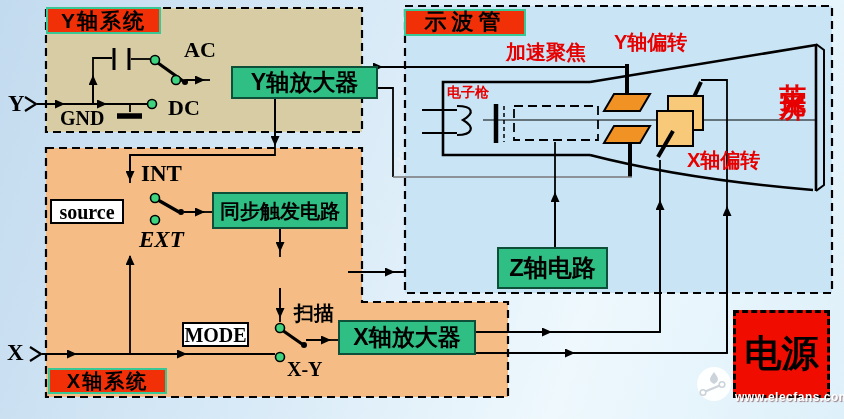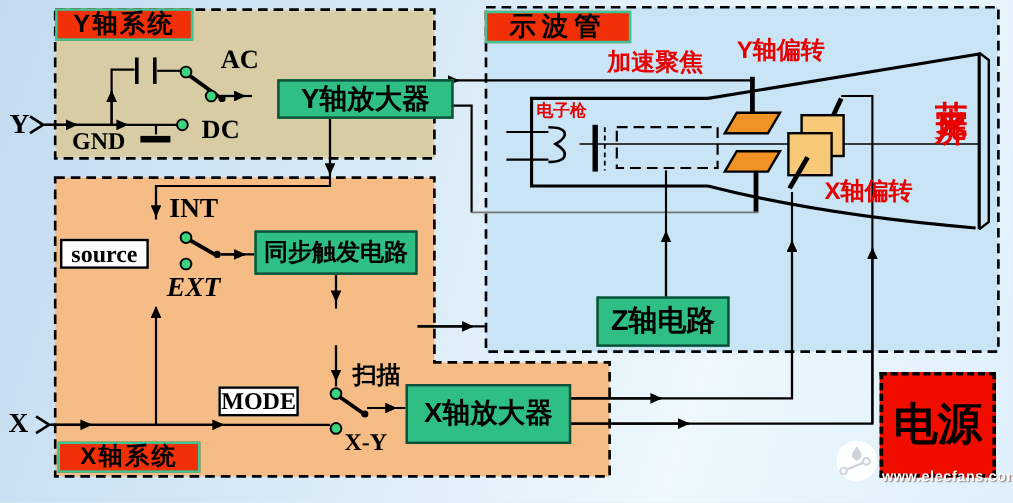--- a/index.html
+++ b/index.html
@@ -160,21 +160,21 @@
   <div class="lbl greenbox" style="left:210px;top:66px;width:147px;height:33px;font-size:23px;margin-left:21px;">Y轴放大器</div>
 
   <div class="lbl whitetag" style="left:50px;top:199px;width:74px;height:25px;font-size:20px;">source</div>
   <div class="lbl serif" style="left:141px;top:161px;font-size:23px;">INT</div>
   <div class="lbl serif" style="left:139px;top:227px;font-size:23px;font-style:italic;">EXT</div>
   <div class="lbl greenbox" style="left:212px;top:192px;width:136px;height:37px;font-size:20px;">同步触发电路</div>
   <div class="lbl whitetag" style="left:182px;top:322px;width:67px;height:25px;font-size:20px;text-align:center;">MODE</div>
   <div class="lbl" style="left:294px;top:302px;font-size:20px;">扫描</div>
   <div class="lbl serif" style="left:287px;top:358px;font-size:20px;">X-Y</div>
   <div class="lbl serif" style="left:7px;top:340px;font-size:23px;">X</div>
-  <div class="lbl greenbox" style="left:338px;top:320px;width:138px;height:50px;font-size:23px;">X轴放大器</div>
+  <div class="lbl greenbox" style="left:338px;top:320px;width:138px;height:35px;font-size:23px;">X轴放大器</div>
   <div class="lbl redtag" style="left:48px;top:368px;width:119px;height:26px;font-size:20px;">X轴系统</div>
 
   <div class="lbl redtag" style="left:404px;top:9px;width:122px;height:27px;font-size:22px;letter-spacing:5px;">示波管</div>
   <div class="lbl redtext" style="left:506px;top:41px;font-size:20px;">加速聚焦</div>
   <div class="lbl redtext" style="left:614px;top:31px;font-size:20px;">Y轴偏转</div>
   <div class="lbl redtext" style="left:447px;top:85px;font-size:14px;">电子枪</div>
   <div class="lbl redtext" style="left:687px;top:149px;font-size:20px;">X轴偏转</div>
   <div class="lbl redtext vert" style="left:777px;top:62px;height:118px;font-size:27px;letter-spacing:6px;">荧光屏</div>
   <div class="lbl greenbox" style="left:497px;top:247px;width:111px;height:42px;font-size:24px;">Z轴电路</div>
 

